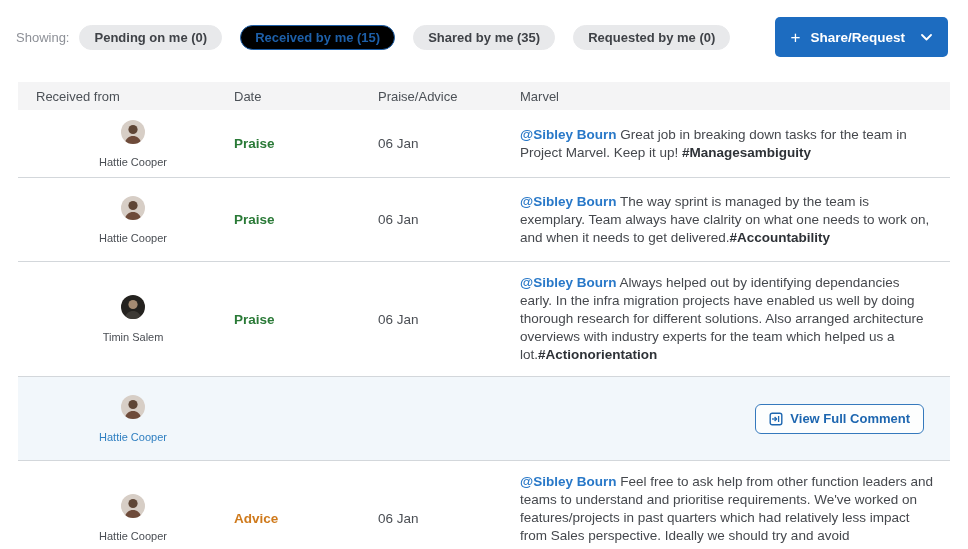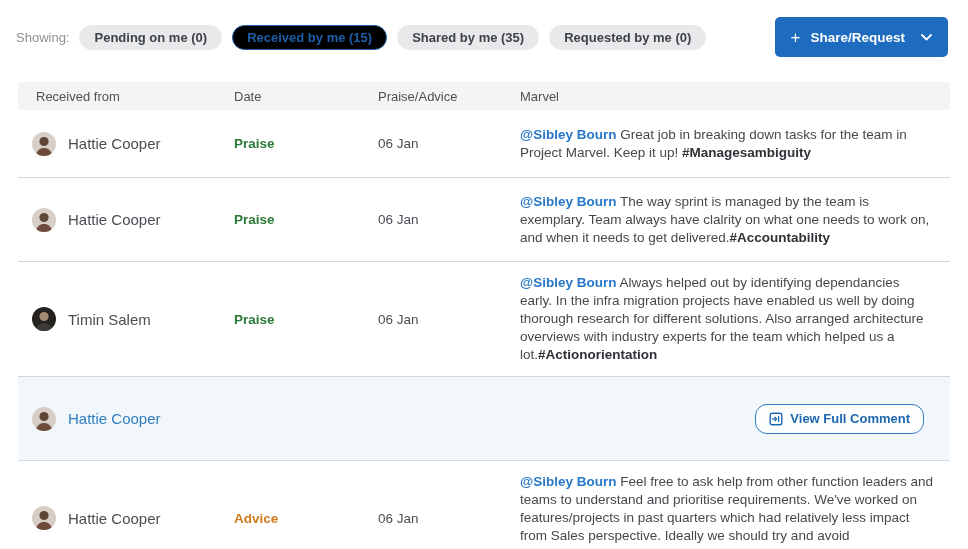--- a/index.html
+++ b/index.html
@@ -8,21 +8,21 @@
     width:968px; height:549px; overflow:hidden;
     font-family:"Liberation Sans","DejaVu Sans",sans-serif;
     color:#45484d;
   }
   
   .topbar {
     display:flex; align-items:center;
     padding:17px 20px 0 16px; height:57px;
   }
   .showing-label { font-size:13px; color:#8d9097; margin-right:10px; }
-  .pills { display:flex; gap:10px; align-items:center; }
+  .pills { display:flex; gap:18px; align-items:center; }
   .pill {
     height:25px; padding:0 14px; border-radius:13px;
     background:#e8e9eb; border:1.5px solid #e8e9eb;
     font-size:13px; font-weight:600; color:#3f4247;
     display:flex; align-items:center; cursor:pointer; white-space:nowrap;
   }
   .pill.selected {
     background:#000000; border:1.5px solid #1d5fa8; color:#1d5fa8;
   }
   .spacer { flex:1; }
@@ -43,21 +43,21 @@
   }
   .thead {
     background:#f4f4f5; height:28px;
     font-size:13px; color:#4c5157;
   }
   .thead .th:first-child { padding-left:18px; }
   .trow { border-bottom:1px solid #d3d7db; }
   .trow.highlight { background:#f2f7fb; }
   .cell-name {
     display:flex; align-items:center; gap:12px; padding-left:14px;
-    font-size:15px; color:#4a4e54;
+    font-size:11px; color:#4a4e54;flex-direction:column;
   }
   .cell-name .nm { white-space:nowrap; }
   .cell-name .nm.link { color:#2f7fc1; cursor:pointer; }
   .avatar {
     width:24px; height:24px; border-radius:50%; flex:0 0 24px;
     overflow:hidden; display:flex; align-items:flex-end; justify-content:center;
   }
   .avatar svg { display:block; }
   .av-light { background:#d7cec6; }
   .av-dark  { background:#24221f; }
@@ -71,21 +71,21 @@
   }
   .mention { color:#2878c8; font-weight:700; cursor:pointer; }
   .hashtag { color:#2e3237; font-weight:700; }
   .row-h1 { min-height:68px; }
   .row-h2 { min-height:84px; }
   .row-h3 { min-height:99px; }
   .row-h4 { min-height:84px; }
   .row-h5 { min-height:100px; }
   .cell-action { grid-column:2 / 5; display:flex; justify-content:flex-end; padding-right:26px; }
   .view-btn {
-    height:30px; padding:0 13px; border-radius:12px;
+    height:30px; padding:0 13px; border-radius:6px;
     background:#fdfefe; border:1.5px solid #3579bd;
     color:#1d66b0; font-size:13px; font-weight:700;
     display:flex; align-items:center; gap:7px; cursor:pointer;
     font-family:inherit;
   }
 </style>
 </head>
 <body>
 
 <div class="topbar">

